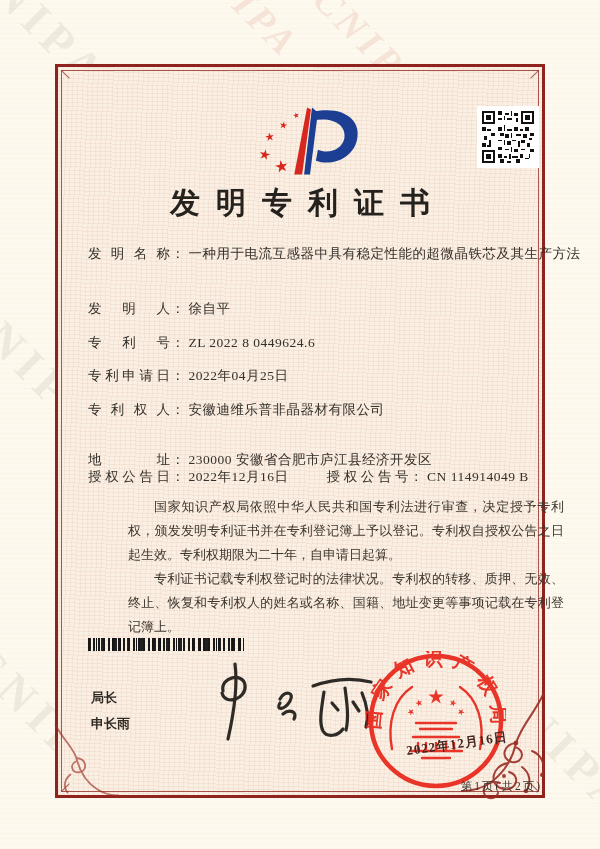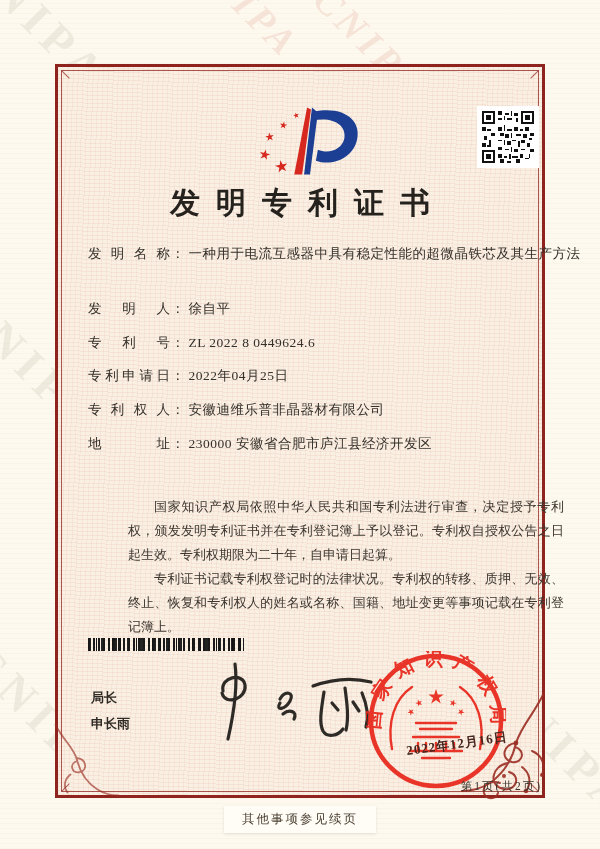--- a/index.html
+++ b/index.html
@@ -45,21 +45,21 @@
   .qr{position:absolute;left:419px;top:39px;width:62px;height:62px;background:#fff;
       display:flex;align-items:center;justify-content:center;}
   .title{position:absolute;left:0;top:116px;width:100%;text-align:center;
          font-size:30px;font-weight:bold;color:#25221e;letter-spacing:16px;text-indent:16px;}
   
   .row{position:absolute;left:30px;width:440px;font-size:13.5px;color:#35302a;white-space:nowrap;}
   .flabel{display:inline-block;width:82px;text-align:justify;text-align-last:justify;vertical-align:top;}
   .colon{display:inline-block;margin:0 4px 0 1px;}
   .fvalue{letter-spacing:0.5px;}
   .row.r1{top:178px;}.row.r2{top:233px;}.row.r3{top:267px;}.row.r4{top:300px;}
-  .row.r5{top:334px;}.row.r6{top:368px;}.row.r7{top:401px;}
+  .row.r5{top:334px;}.row.r6{top:384px;}.row.r7{top:401px;}
   .pair2{margin-left:38px;}
   
   .body-text{position:absolute;left:28px;top:428px;width:436px;font-size:13px;
              line-height:24px;color:#3d362e;margin-left:42px;}
   .body-text p{margin:0;text-indent:2em;text-align:justify;}
   
   .barcode{position:absolute;left:30px;top:571px;width:156px;height:13px;
     background-image:
       repeating-linear-gradient(90deg,#191919 0 2px,transparent 2px 5px),
       repeating-linear-gradient(90deg,#111 0 1px,transparent 1px 8px),
@@ -175,20 +175,23 @@
       <span class="flabel">专利号</span><span class="colon">：</span><span class="fvalue">ZL 2022 8 0449624.6</span>
     </div>
     <div class="row r4">
       <span class="flabel">专利申请日</span><span class="colon">：</span><span class="fvalue">2022年04月25日</span>
     </div>
     <div class="row r5">
       <span class="flabel">专利权人</span><span class="colon">：</span><span class="fvalue">安徽迪维乐普非晶器材有限公司</span>
     </div>
     <div class="row r6">
       <span class="flabel">地址</span><span class="colon">：</span><span class="fvalue">230000 安徽省合肥市庐江县经济开发区</span>
+    </div>
+    <div class="row r7">
+      <span class="flabel">授权公告日</span><span class="colon">：</span><span class="fvalue">2022年12月16日</span><span class="pair2"><span class="flabel">授权公告号</span><span class="colon">：</span><span class="fvalue">CN 114914049 B</span></span>
     </div>
 
     <div class="body-text">
       <p>国家知识产权局依照中华人民共和国专利法进行审查，决定授予专利权，颁发发明专利证书并在专利登记簿上予以登记。专利权自授权公告之日起生效。专利权期限为二十年，自申请日起算。</p>
       <p>专利证书记载专利权登记时的法律状况。专利权的转移、质押、无效、终止、恢复和专利权人的姓名或名称、国籍、地址变更等事项记载在专利登记簿上。</p>
     </div>
 
     <div class="barcode"></div>
 
     <div class="signer">
@@ -236,14 +239,13 @@
           <path d="M44,100 h52"></path>
           <path d="M56,107 h28"></path>
         </g>
       </g>
     </svg>
     <div class="seal-date">2022年12月16日</div>
 
     <div class="footer">第1页(共2页)</div>
   </div>
 
-  <div class="tab">其他事项参见续页</div>
 </div>
 
 </body></html>

